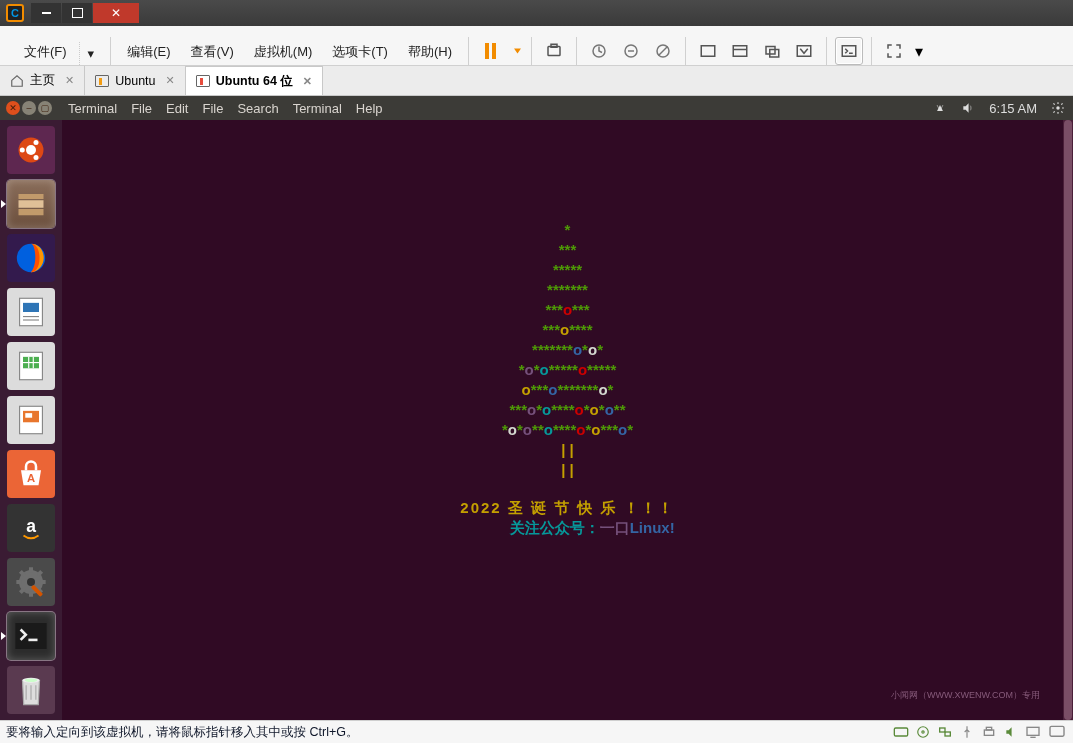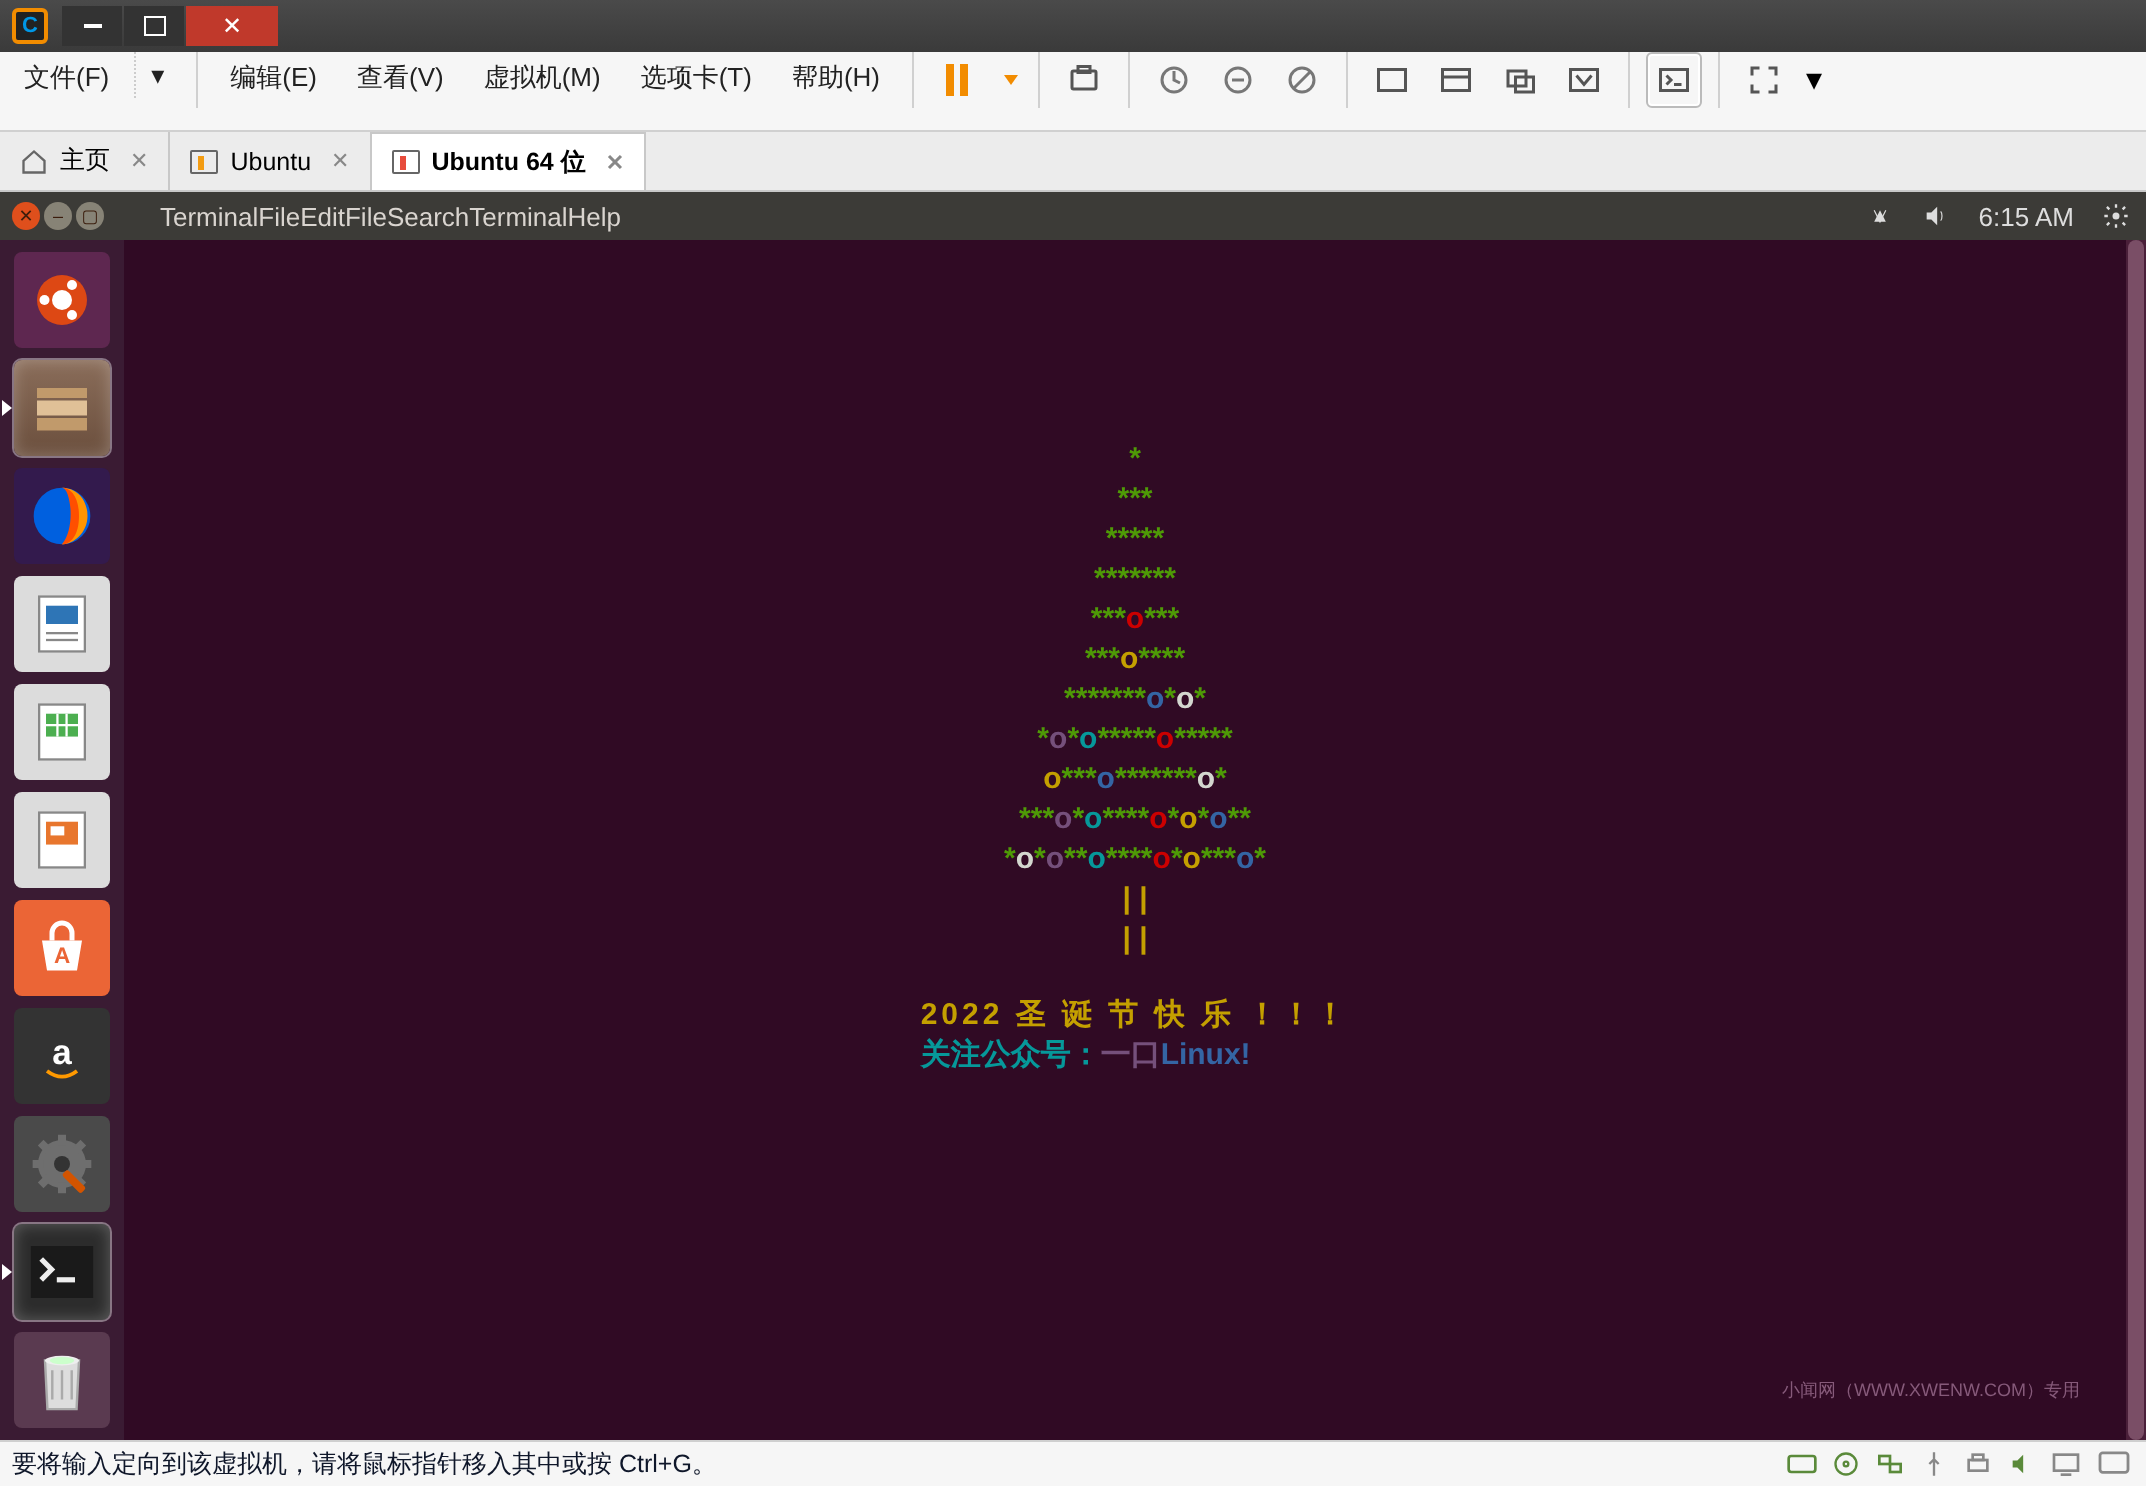--- a/index.html
+++ b/index.html
@@ -10,21 +10,21 @@
 .vm-logo { width:18px; height:18px; margin:0 6px; border:2px solid #f28c00; border-radius:3px; display:flex; align-items:center; justify-content:center; color:#0097e6; font-weight:bold; font-size:11px; background:#222;}
 .vm-title { flex:1; }
 .vm-winbtns { display:flex; }
 .vm-winbtn { width:30px; height:20px; background:#333; margin-left:1px; display:flex; align-items:center; justify-content:center; color:#fff; font-size:11px;}
 .vm-winbtn.close { background:#c0392b; width:46px;}
 .vm-winbtn.min::after{content:"";width:9px;height:1.5px;background:#fff;}
 .vm-winbtn.max::after{content:"";width:9px;height:8px;border:1.5px solid #fff;}
 .vm-winbtn.close::after{content:"✕";font-size:12px;}
 
 
-.vm-menubar { height:40px; border-bottom:1px solid #d0d0d0; display:flex; align-items:flex-start; padding:0 4px; gap:4px; background:#f6f6f6;}
+.vm-menubar { height:40px; border-bottom:1px solid #d0d0d0; display:flex; align-items:flex-end; padding:0 16px; gap:4px; background:#f6f6f6;}
 .vm-menu-item { padding:4px 8px; font-size:13px; color:#222; white-space:nowrap;}
 .vm-sep { width:1px; height:28px; background:#d0d0d0; margin:0 4px;}
 .tb-btn { width:28px; height:28px; display:flex; align-items:center; justify-content:center; border-radius:3px; }
 .tb-btn svg { width:18px; height:18px; }
 .tb-btn.boxed { border:1px solid #bbb; box-shadow:inset 0 0 0 1px #fff; }
 .pause-bars { display:flex; gap:3px;}
 .pause-bars span{ width:4px; height:16px; background:#f28c00;}
 .orange-tri { width:0;height:0;border-top:5px solid transparent;border-bottom:5px solid transparent;border-left:7px solid #f28c00; margin-left:3px;}
 
 
@@ -40,21 +40,21 @@
 
 .guest { position:relative; height:624px; background:#2e0a24; }
 
 
 .ub-titlebar { height:24px; background:#3c3b37; display:flex; align-items:center; color:#d9d4cf; font-size:13px; padding-right:8px;}
 .ub-winbtns { display:flex; gap:2px; padding:0 6px;}
 .ub-dot{ width:14px;height:14px;border-radius:50%; display:flex;align-items:center;justify-content:center; font-size:9px; color:#3b1d0c;}
 .ub-dot.cl{background:#df4f1c;}
 .ub-dot.mi{background:#878376;}
 .ub-dot.mx{background:#878376;}
-.ub-menu { display:flex; margin-left:22px;}
+.ub-menu { display:flex; gap:14px; margin-left:10px;}
 .ub-menu span{ font-size:13px;}
 .ub-right{ margin-left:auto; display:flex; align-items:center; gap:14px; color:#ddd;}
 .ub-ico{ width:14px;height:14px; }
 
 
 .launcher { position:absolute; top:24px; left:0; width:62px; bottom:0; background:#3a1b33; display:flex; flex-direction:column; align-items:center; padding-top:6px; gap:6px;}
 .l-item { width:48px; height:48px; border-radius:4px; display:flex; align-items:center; justify-content:center; font-size:22px; color:#fff; position:relative;}
 .l-item.sel { box-shadow:0 0 0 1px rgba(255,255,255,.4), inset 0 0 8px rgba(255,255,255,.25);}
 .l-item .tri{ position:absolute; left:-6px; top:20px; width:0;height:0;border-top:4px solid transparent;border-bottom:4px solid transparent;border-left:5px solid #fff;}
 
@@ -67,21 +67,21 @@
 .tr-line span.r{color:#cc0000;}
 .tr-line span.y{color:#c4a000;}
 .tr-line span.b{color:#3465a4;}
 .tr-line span.w{color:#d3d7cf;}
 .tr-line span.p{color:#75507b;}
 .tr-line span.c{color:#06989a;}
 .greet1{ color:#c4a000; letter-spacing:2px; margin-top:18px;}
 .greet2a{ color:#06989a;}
 .greet2b{ color:#75507b;}
 .greet2c{ color:#3465a4;}
-.greet-block{ text-align:left; }
+.greet-block{ text-align:right; }
 
 
 .wm { position:absolute; right:16px; bottom:34px; border:3px solid #fff; padding:8px 22px 6px; text-align:center; background:rgba(55,20,45,.55); box-shadow:0 0 0 2px rgba(0,0,0,.4);}
 .wm .big{ color:#fff; font-size:56px; font-weight:bold; letter-spacing:4px; line-height:1;}
 .wm .small{ color:#fff; font-size:18px; letter-spacing:4px; margin-top:4px;}
 .wm-side{ position:absolute; left:-14px; top:0; bottom:0; width:12px; writing-mode:vertical-rl; font-size:8px; color:#888; background:#1a0a14; text-align:center;}
 .wm-foot{ position:absolute; right:33px; bottom:18px; font-size:9px; color:#865a7a;}
 
 
 .vm-status { position:absolute; left:0; right:0; bottom:0; height:23px; background:#f6f6f6; border-top:1px solid #cfcfcf; display:flex; align-items:center; font-size:12.5px; padding:0 6px;}

